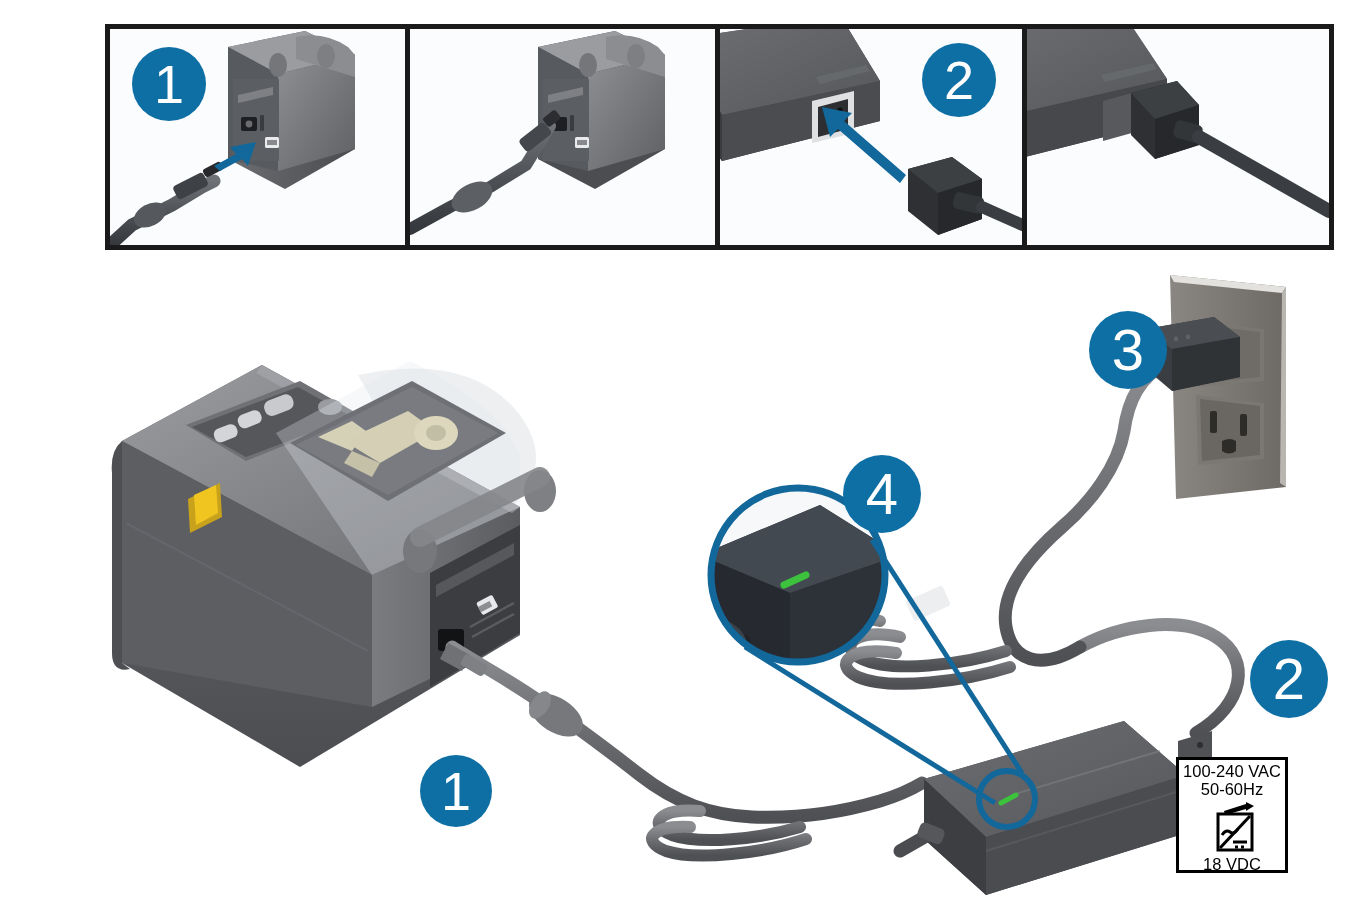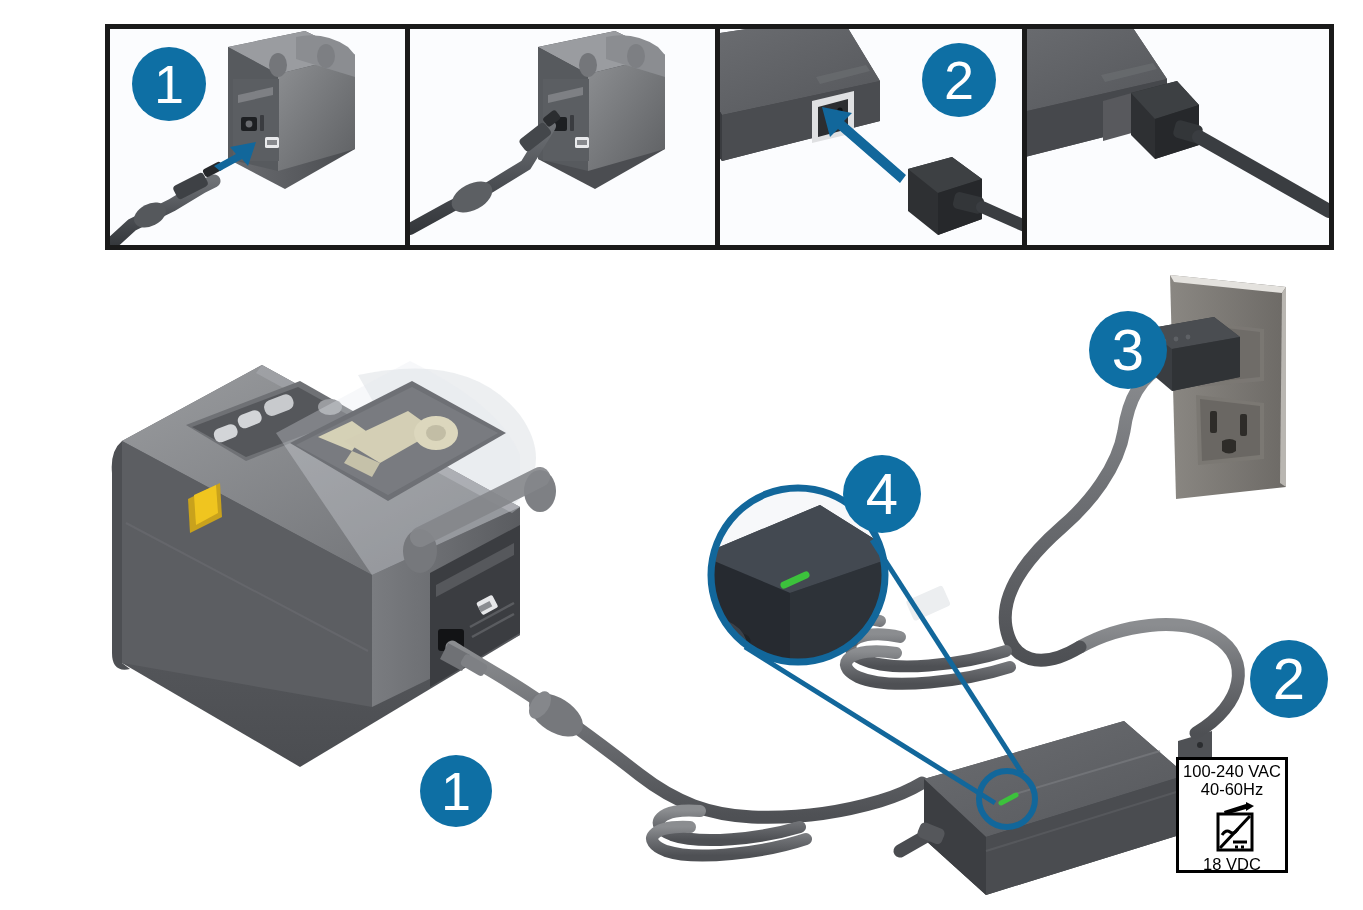--- a/index.html
+++ b/index.html
@@ -468,21 +468,21 @@
     <div class="badge badge-xl" style="left:1089px;top:56px;">
       <span>3</span>
     </div>
     <div class="badge badge-xl" style="left:843px;top:200px;">
       <span>4</span>
     </div>
   </div>
 
   <div class="speclabel">
     <div class="l1">100-240 VAC</div>
-    <div class="l2">40-60Hz</div>
+    <div class="l2">50-60Hz</div>
     <div class="sym">
       <svg width="60" height="52" viewBox="0 0 60 52">
 
         <path d="M22 9 L44 2 L44 0 L52 4 L44 9 L44 7 L23 13 Z" fill="#000"></path>
 
         <rect x="16" y="12" width="34" height="36" fill="none" stroke="#000" stroke-width="3"></rect>
 
         <path d="M18 46 L48 14" stroke="#000" stroke-width="3"></path>
 
         <path d="M20 33 q4 -6 8 -3 q4 3 8 -3" stroke="#000" stroke-width="3" fill="none"></path>

